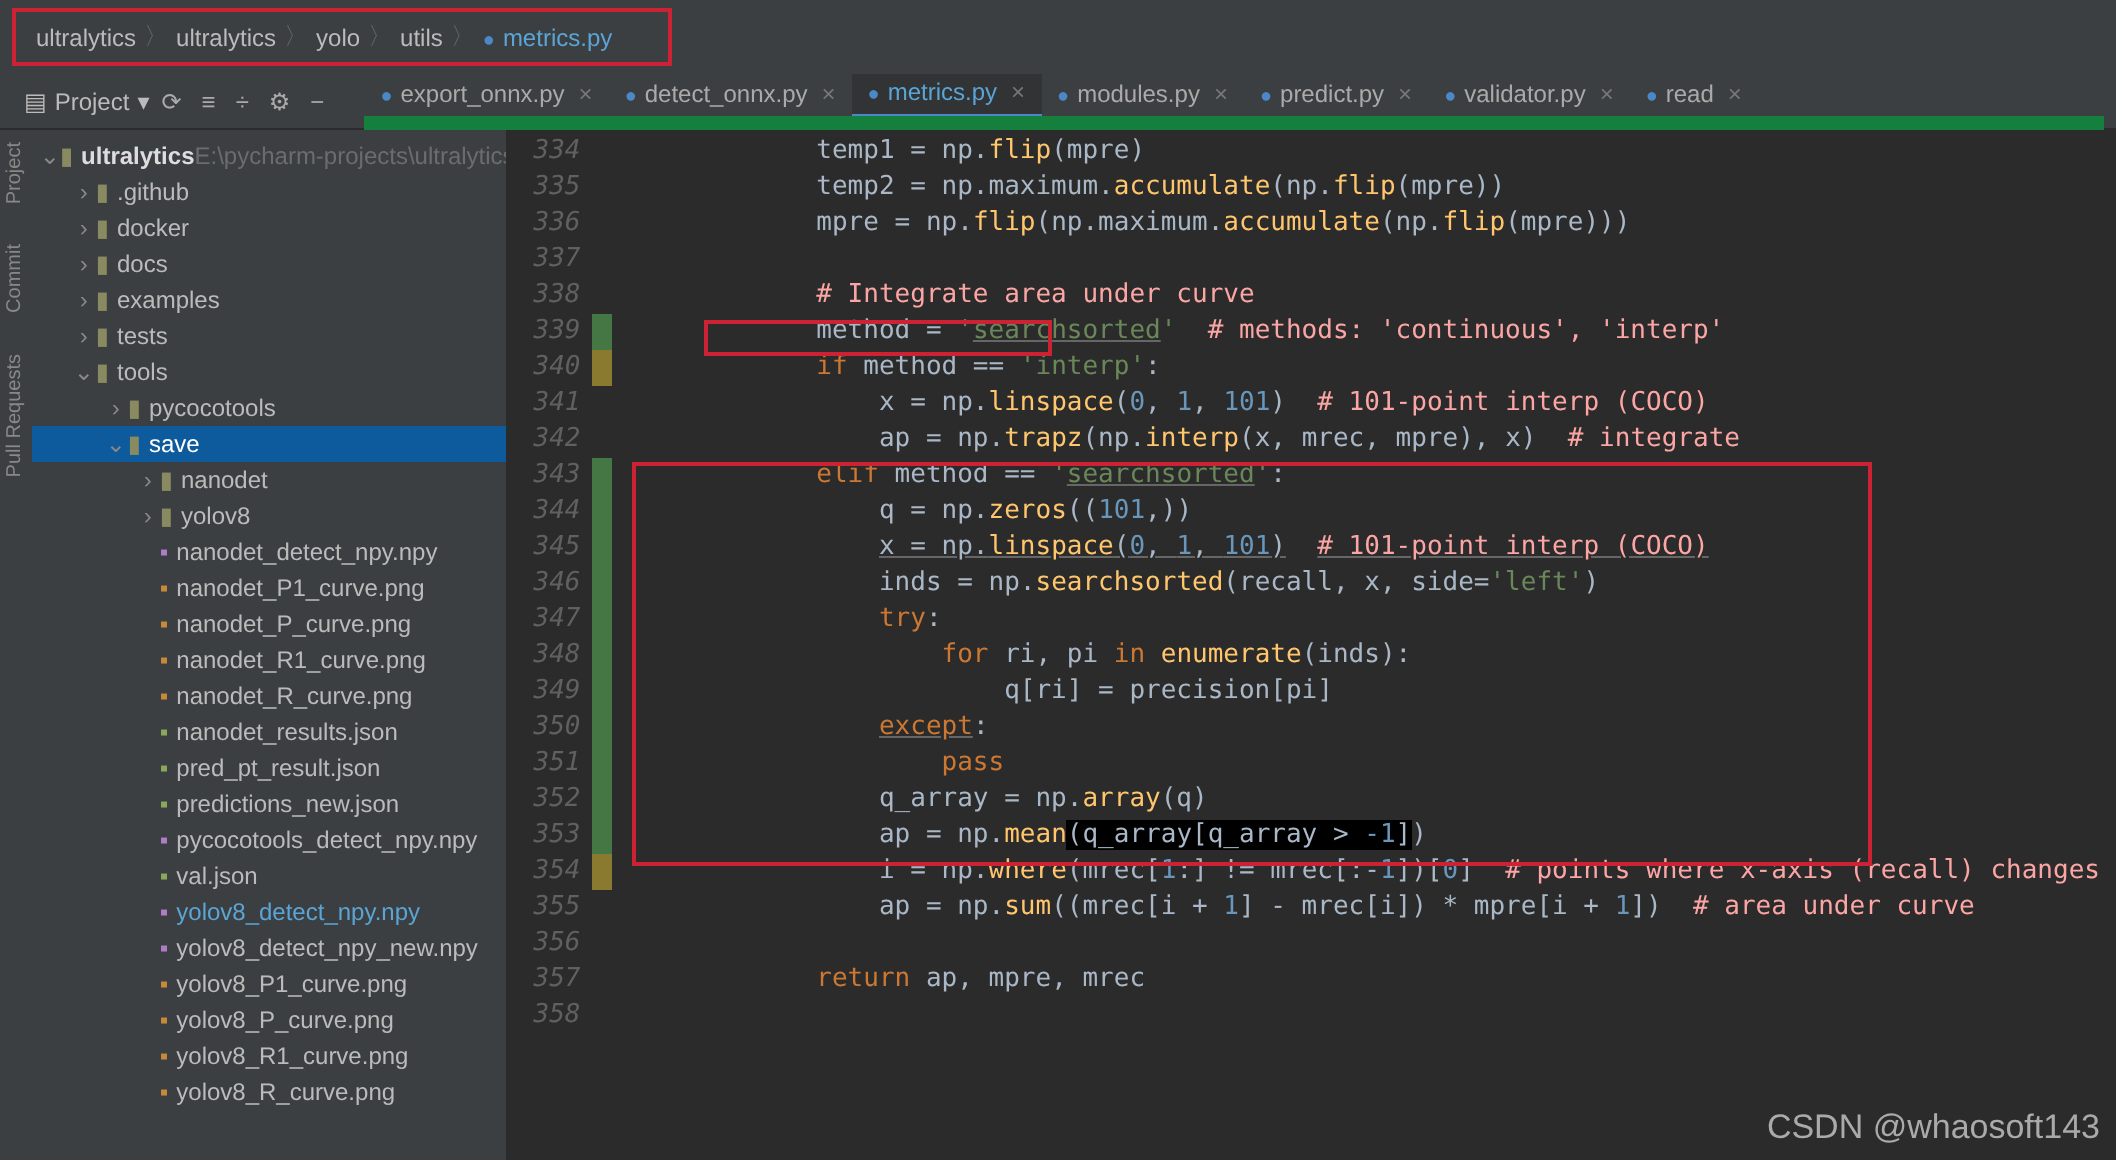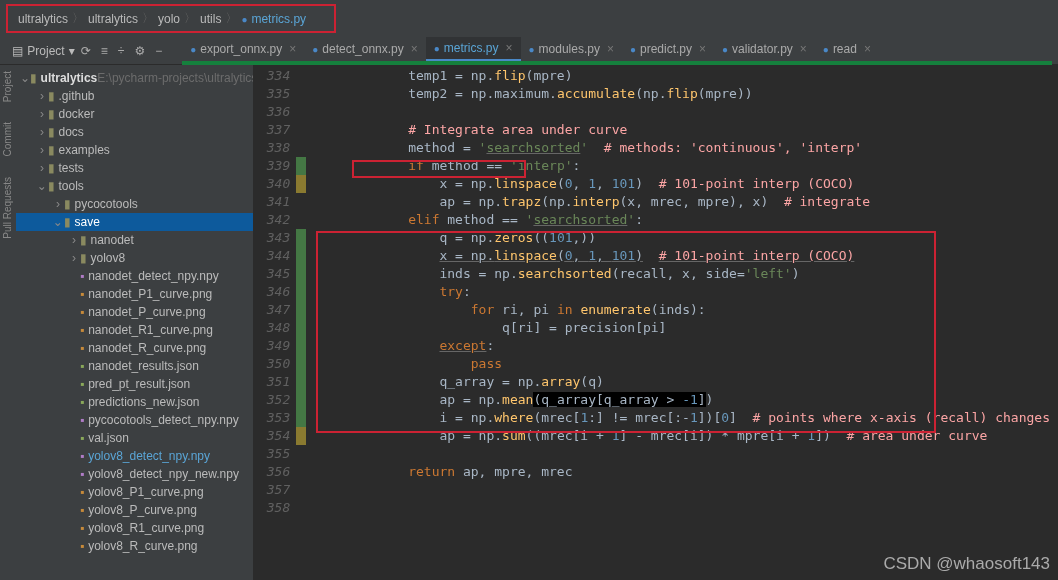--- a/index.html
+++ b/index.html
@@ -4,21 +4,21 @@
 <style>
 * { margin: 0; padding: 0; box-sizing: border-box; }
 body { width: 1058px; height: 580px; background: #3c3f41; font-family: "Segoe UI", sans-serif; font-size: 12px; color: #bbb; overflow: hidden; position: relative; }
 .breadcrumb { display: flex; align-items: center; padding: 4px 8px; border: 2px solid #c23; background: #3c3f41; width: 330px; margin: 4px 6px; }
 .breadcrumb span { margin: 0 2px; }
 .bc-sep { color: #666; margin: 0 3px; }
 .bc-active { color: #5aa5d6; }
 .topbar { display: flex; align-items: center; height: 28px; padding: 0 6px; border-bottom: 1px solid #2b2b2b; }
 .proj-label { display: flex; align-items: center; gap: 4px; padding: 2px 6px; }
 .toolbar-icons { margin-left: auto; display: flex; gap: 10px; color: #aaa; padding-right: 10px; }
-.tabs { display: flex; align-items: center; height: 28px; border-bottom: 4px solid #15803d; overflow: hidden; flex: 1; margin-left: 10px; }
+.tabs { display: flex; align-items: center; height: 28px; border-bottom: 7px solid #15803d; overflow: hidden; flex: 1; margin-left: 10px; }
 .tab { display: flex; align-items: center; gap: 4px; padding: 4px 8px; color: #aaa; white-space: nowrap; }
 .tab.active { color: #5aa5d6; border-bottom: 2px solid #4a88c7; background: #313335; }
 .tab .close { color: #777; margin-left: 3px; }
 .body-row { display: flex; height: calc(580px - 64px); }
 .vtool { width: 20px; background: #3c3f41; display: flex; flex-direction: column; align-items: center; padding-top: 6px; gap: 20px; color: #888; font-size: 10px; }
 .vtool .vlbl { writing-mode: vertical-rl; transform: rotate(180deg); }
 .tree { width: 300px; background: #3c3f41; border-right: 1px solid #2b2b2b; overflow: hidden; padding-top: 4px; }
 .tree-row { display: flex; align-items: center; padding: 1px 4px; height: 18px; white-space: nowrap; }
 .tree-row.selected { background: #0d5a9c; color: #fff; }
 .tw { display: inline-block; width: 12px; text-align: center; color: #888; }
@@ -273,20 +273,21 @@
         <div class="mark-g"></div>
         <div class="mark-y"></div>
         <div></div>
         <div></div>
         <div></div>
         <div></div>
       </div>
     <div class="code" id="code">
         <div class="line">            <span class="id">temp1 = np.</span><span class="fn">flip</span><span class="id">(mpre)</span></div>
         <div class="line">            <span class="id">temp2 = np.maximum.</span><span class="fn">accumulate</span><span class="id">(np.</span><span class="fn">flip</span><span class="id">(mpre))</span></div>
+        <div class="line">            <span class="id">mpre = np.</span><span class="fn">flip</span><span class="id">(np.maximum.</span><span class="fn">accumulate</span><span class="id">(np.</span><span class="fn">flip</span><span class="id">(mpre)))</span></div>
         <div class="line"></div>
         <div class="line">            <span class="cm"># Integrate area under curve</span></div>
         <div class="line">            <span class="id">method = </span><span class="str">'<span class="ul">searchsorted</span>'</span>  <span class="cm"># methods: 'continuous', 'interp'</span></div>
         <div class="line">            <span class="kw">if </span><span class="id">method == </span><span class="str">'interp'</span><span class="id">:</span></div>
         <div class="line">                <span class="id">x = np.</span><span class="fn">linspace</span><span class="id">(</span><span class="num">0</span><span class="id">, </span><span class="num">1</span><span class="id">, </span><span class="num">101</span><span class="id">)</span>  <span class="cm"># 101-point interp (COCO)</span></div>
         <div class="line">                <span class="id">ap = np.</span><span class="fn">trapz</span><span class="id">(np.</span><span class="fn">interp</span><span class="id">(x, mrec, mpre), x)</span>  <span class="cm"># integrate</span></div>
         <div class="line">            <span class="kw">elif </span><span class="id">method == </span><span class="str">'<span class="ul">searchsorted</span>'</span><span class="id">:</span></div>
         <div class="line">                <span class="id">q = np.</span><span class="fn">zeros</span><span class="id">((</span><span class="num">101</span><span class="id">,))</span></div>
         <div class="line">                <span class="id ul">x = np.</span><span class="fn ul">linspace</span><span class="id ul">(</span><span class="num ul">0</span><span class="id ul">, </span><span class="num ul">1</span><span class="id ul">, </span><span class="num ul">101</span><span class="id ul">)</span>  <span class="cm ul"># 101-point interp (COCO)</span></div>
         <div class="line">                <span class="id">inds = np.</span><span class="fn">searchsorted</span><span class="id">(recall, x, </span><span class="id">side=</span><span class="str">'left'</span><span class="id">)</span></div>

